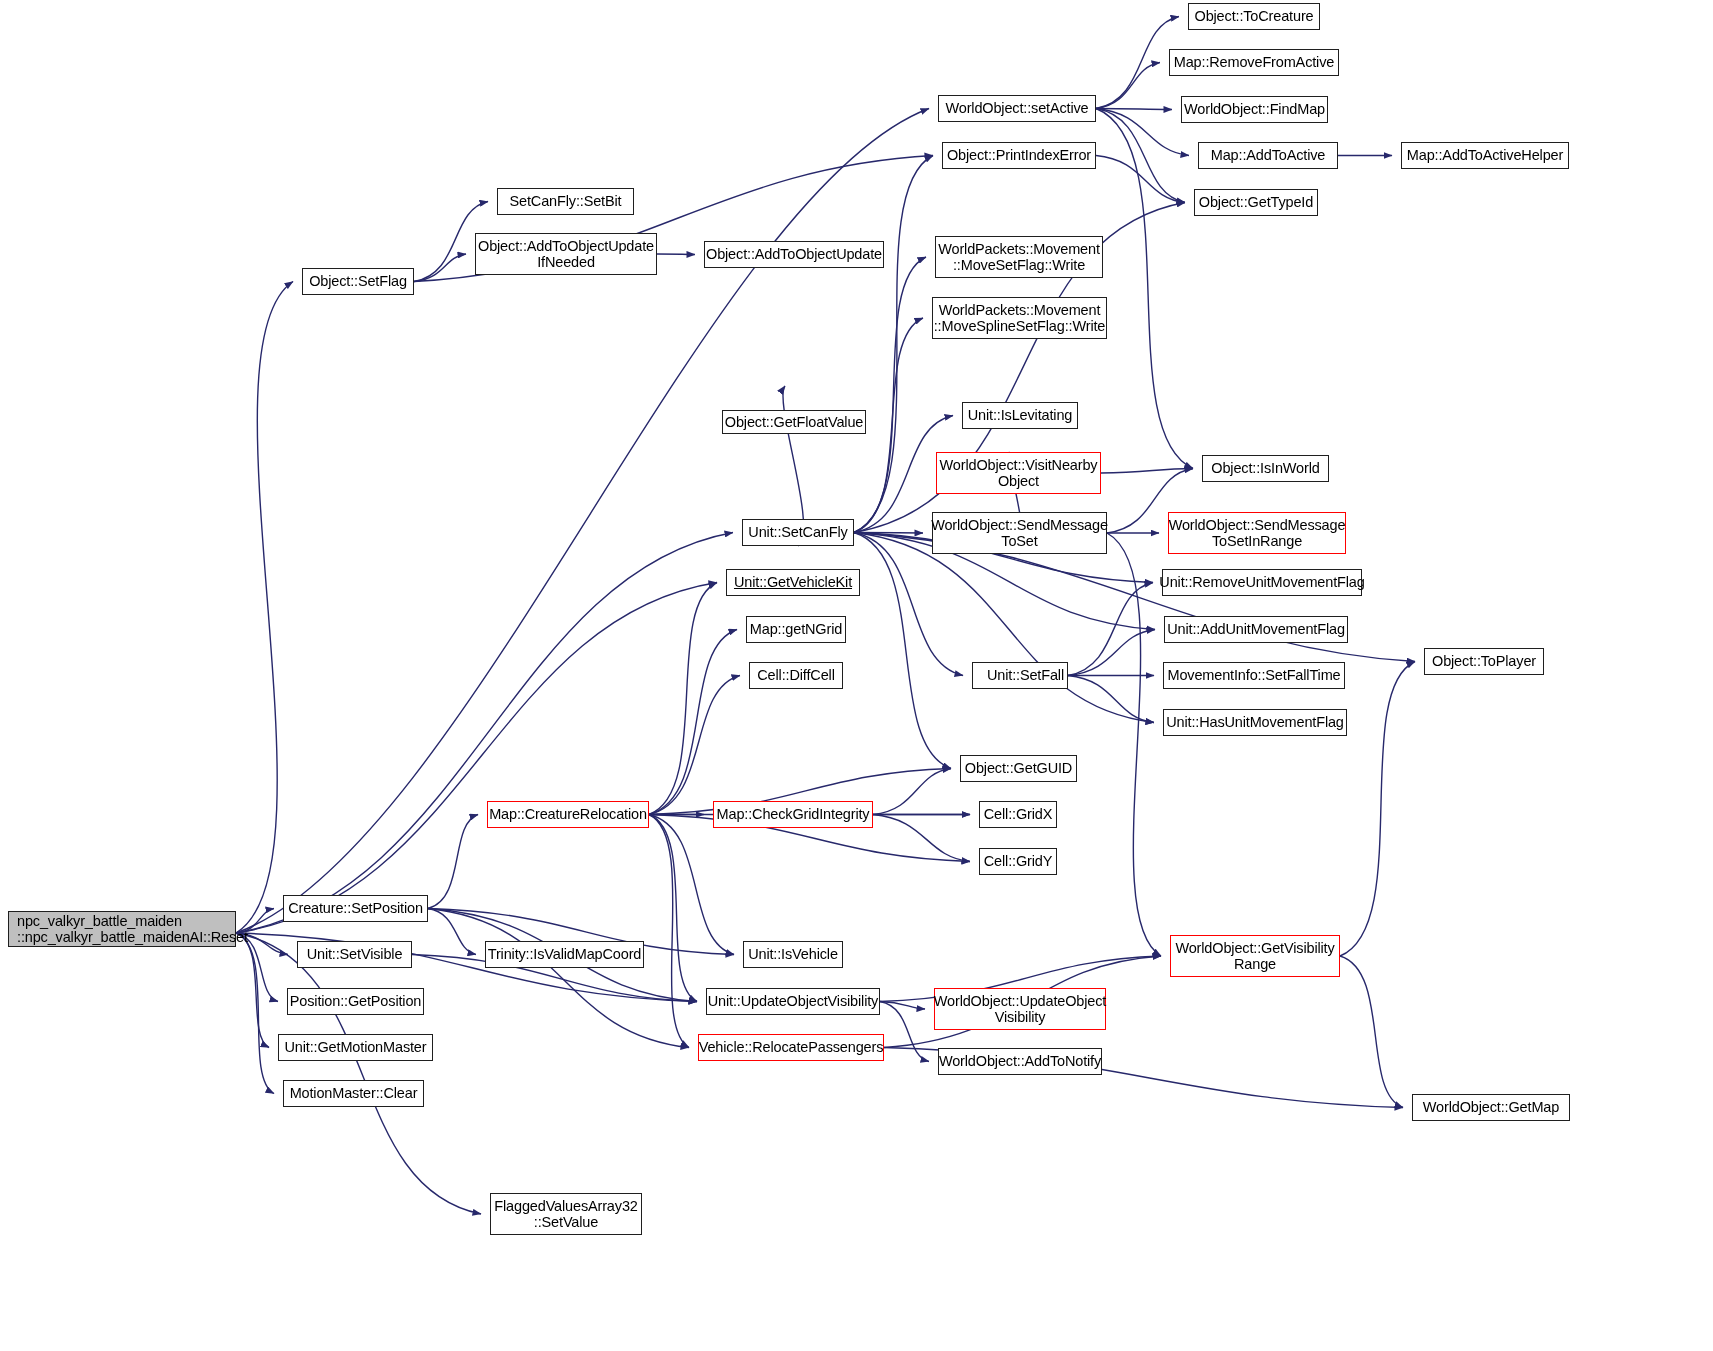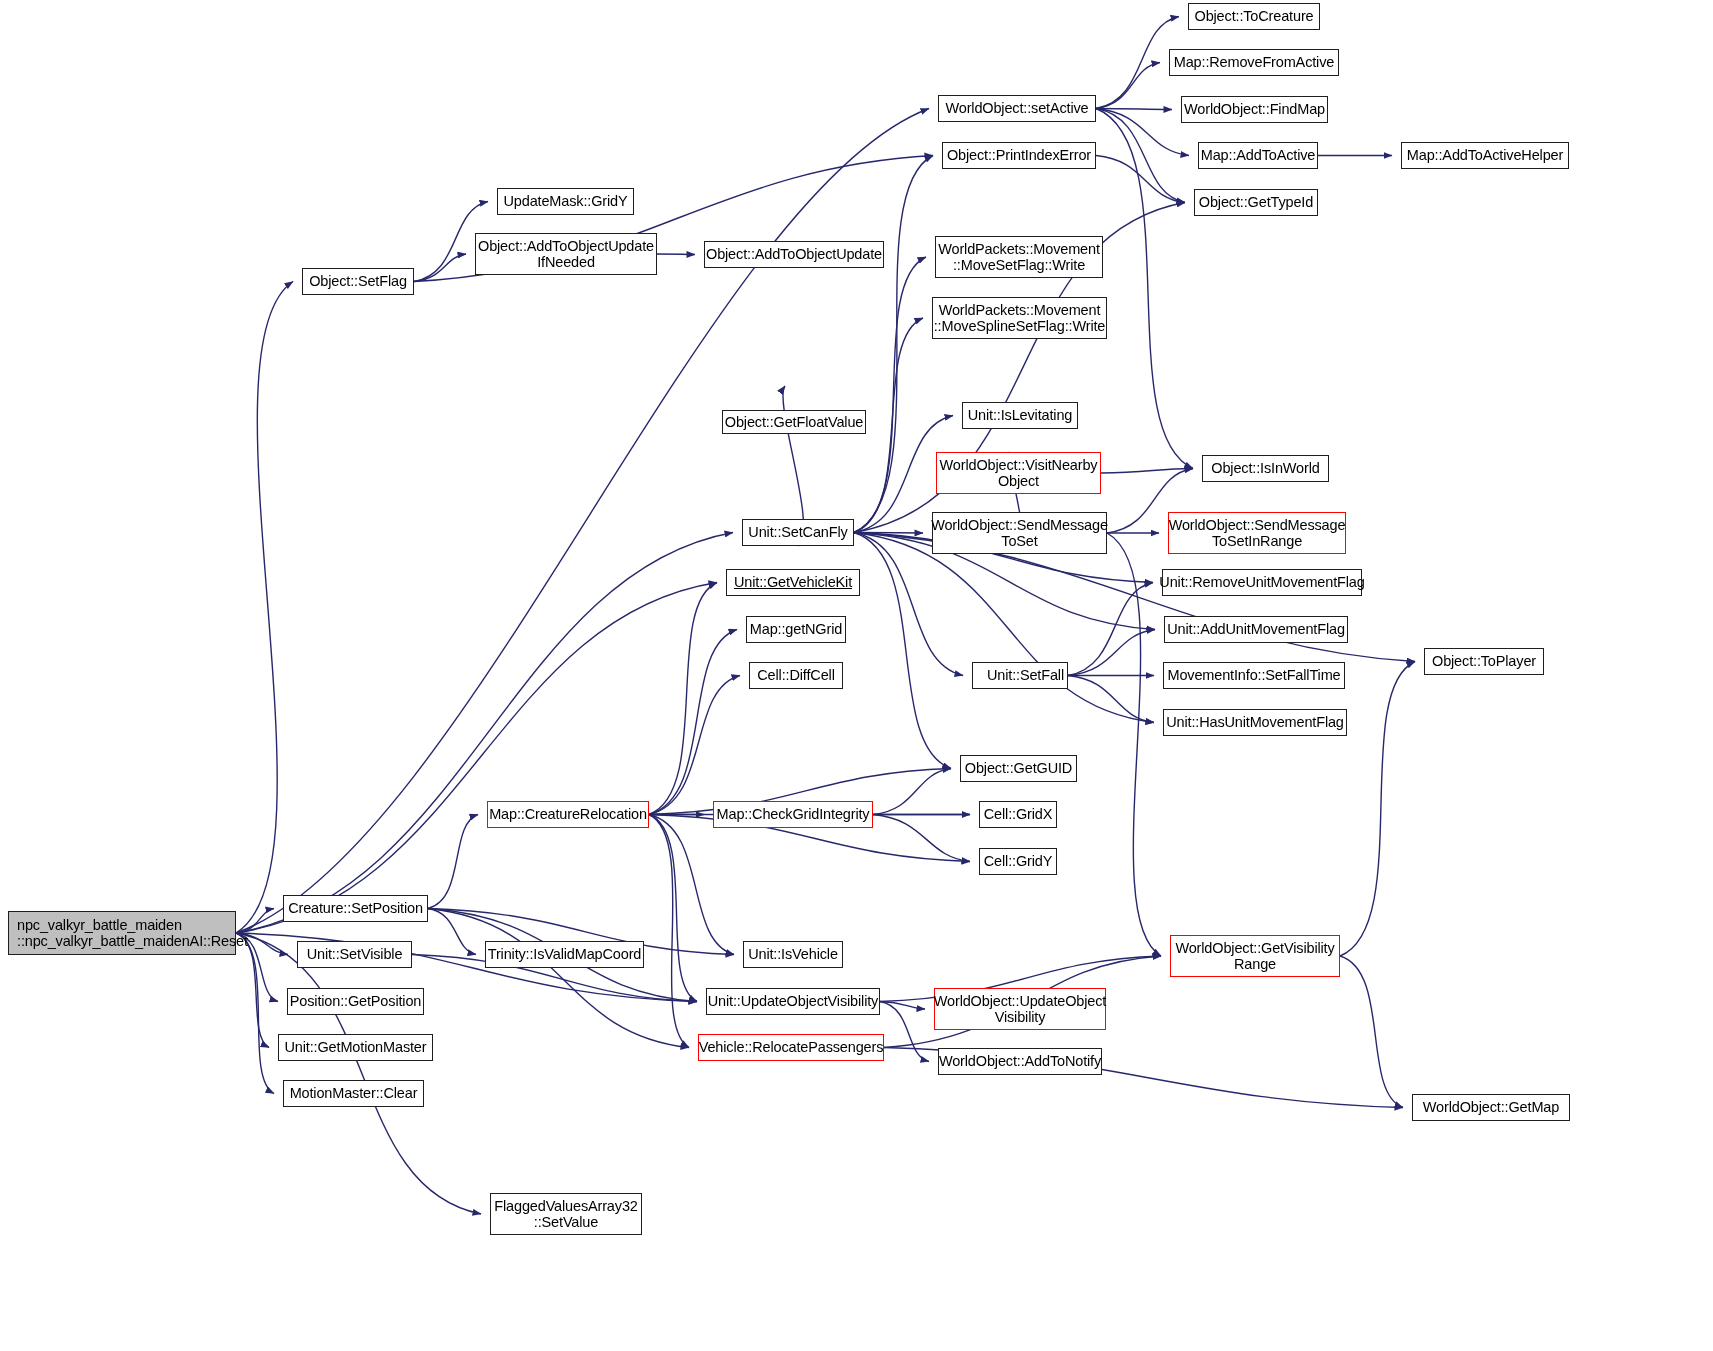--- a/index.html
+++ b/index.html
@@ -130,31 +130,31 @@
         <path d="M880,1001.5 C905.2,1002.25 908.8,1008.25 925,1009" marker-end="url(#arrow)"></path>
         <path d="M880,1001.5 C1015.96,996.95 1034.04,960.55 1161,956" marker-end="url(#arrow)"></path>
         <path d="M880,1001.5 C913.3,1007.5 904.7,1055.5 929,1061.5" marker-end="url(#arrow)"></path>
         <path d="M884,1047.5 C1114,1053.5 1182,1101.5 1403,1107.5" marker-end="url(#arrow)"></path>
         <path d="M884,1047.5 C1023.6800000000001,1038.35 1030.32,965.15 1161,956" marker-end="url(#arrow)"></path>
         <path d="M1340,956 C1413.14,926.55 1350.86,690.95 1415,661.5" marker-end="url(#arrow)"></path>
         <path d="M1340,956 C1390.58,971.15 1361.42,1092.35 1403,1107.5" marker-end="url(#arrow)"></path>
       </g>
   </svg>
   <div id="node-layer">
-      <div class="node root" style="left: 8px; top: 911px; width: 228px; height: 44px;">npc_valkyr_battle_maiden
+      <div class="node root" style="left: 8px; top: 911px; width: 228px; height: 36px;">npc_valkyr_battle_maiden
 ::npc_valkyr_battle_maidenAI::Reset</div>
       <div class="node" style="left: 938px; top: 95px; width: 158px; height: 27px;">WorldObject::setActive</div>
       <div class="node" style="left: 1188px; top: 3px; width: 132px; height: 27px;">Object::ToCreature</div>
       <div class="node" style="left: 1169px; top: 49px; width: 170px; height: 27px;">Map::RemoveFromActive</div>
       <div class="node" style="left: 1181px; top: 96px; width: 147px; height: 27px;">WorldObject::FindMap</div>
-      <div class="node" style="left: 1198px; top: 142px; width: 120px; height: 27px;">Map::AddToActive</div>
+      <div class="node" style="left: 1198px; top: 142px; width: 140px; height: 27px;">Map::AddToActive</div>
       <div class="node" style="left: 1401px; top: 142px; width: 168px; height: 27px;">Map::AddToActiveHelper</div>
       <div class="node" style="left: 942px; top: 142px; width: 154px; height: 27px;">Object::PrintIndexError</div>
       <div class="node" style="left: 1194px; top: 189px; width: 124px; height: 27px;">Object::GetTypeId</div>
-      <div class="node" style="left: 497px; top: 188px; width: 137px; height: 27px;">UpdateMask::GridY</div>
+      <div class="node" style="left: 497px; top: 188px; width: 137px; height: 27px;">SetCanFly::SetBit</div>
       <div class="node" style="left: 475px; top: 233px; width: 182px; height: 42px;">Object::AddToObjectUpdate
 IfNeeded</div>
       <div class="node" style="left: 704px; top: 241px; width: 180px; height: 27px;">Object::AddToObjectUpdate</div>
       <div class="node" style="left: 302px; top: 268px; width: 112px; height: 27px;">Object::SetFlag</div>
       <div class="node" style="left: 935px; top: 236px; width: 168px; height: 42px;">WorldPackets::Movement
 ::MoveSetFlag::Write</div>
       <div class="node" style="left: 932px; top: 297px; width: 175px; height: 42px;">WorldPackets::Movement
 ::MoveSplineSetFlag::Write</div>
       <div class="node" style="left: 722px; top: 386px; width: 144px; height: 24px; margin-top: 24px;">Object::GetFloatValue</div>
       <div class="node" style="left: 962px; top: 402px; width: 116px; height: 27px;">Unit::IsLevitating</div>

